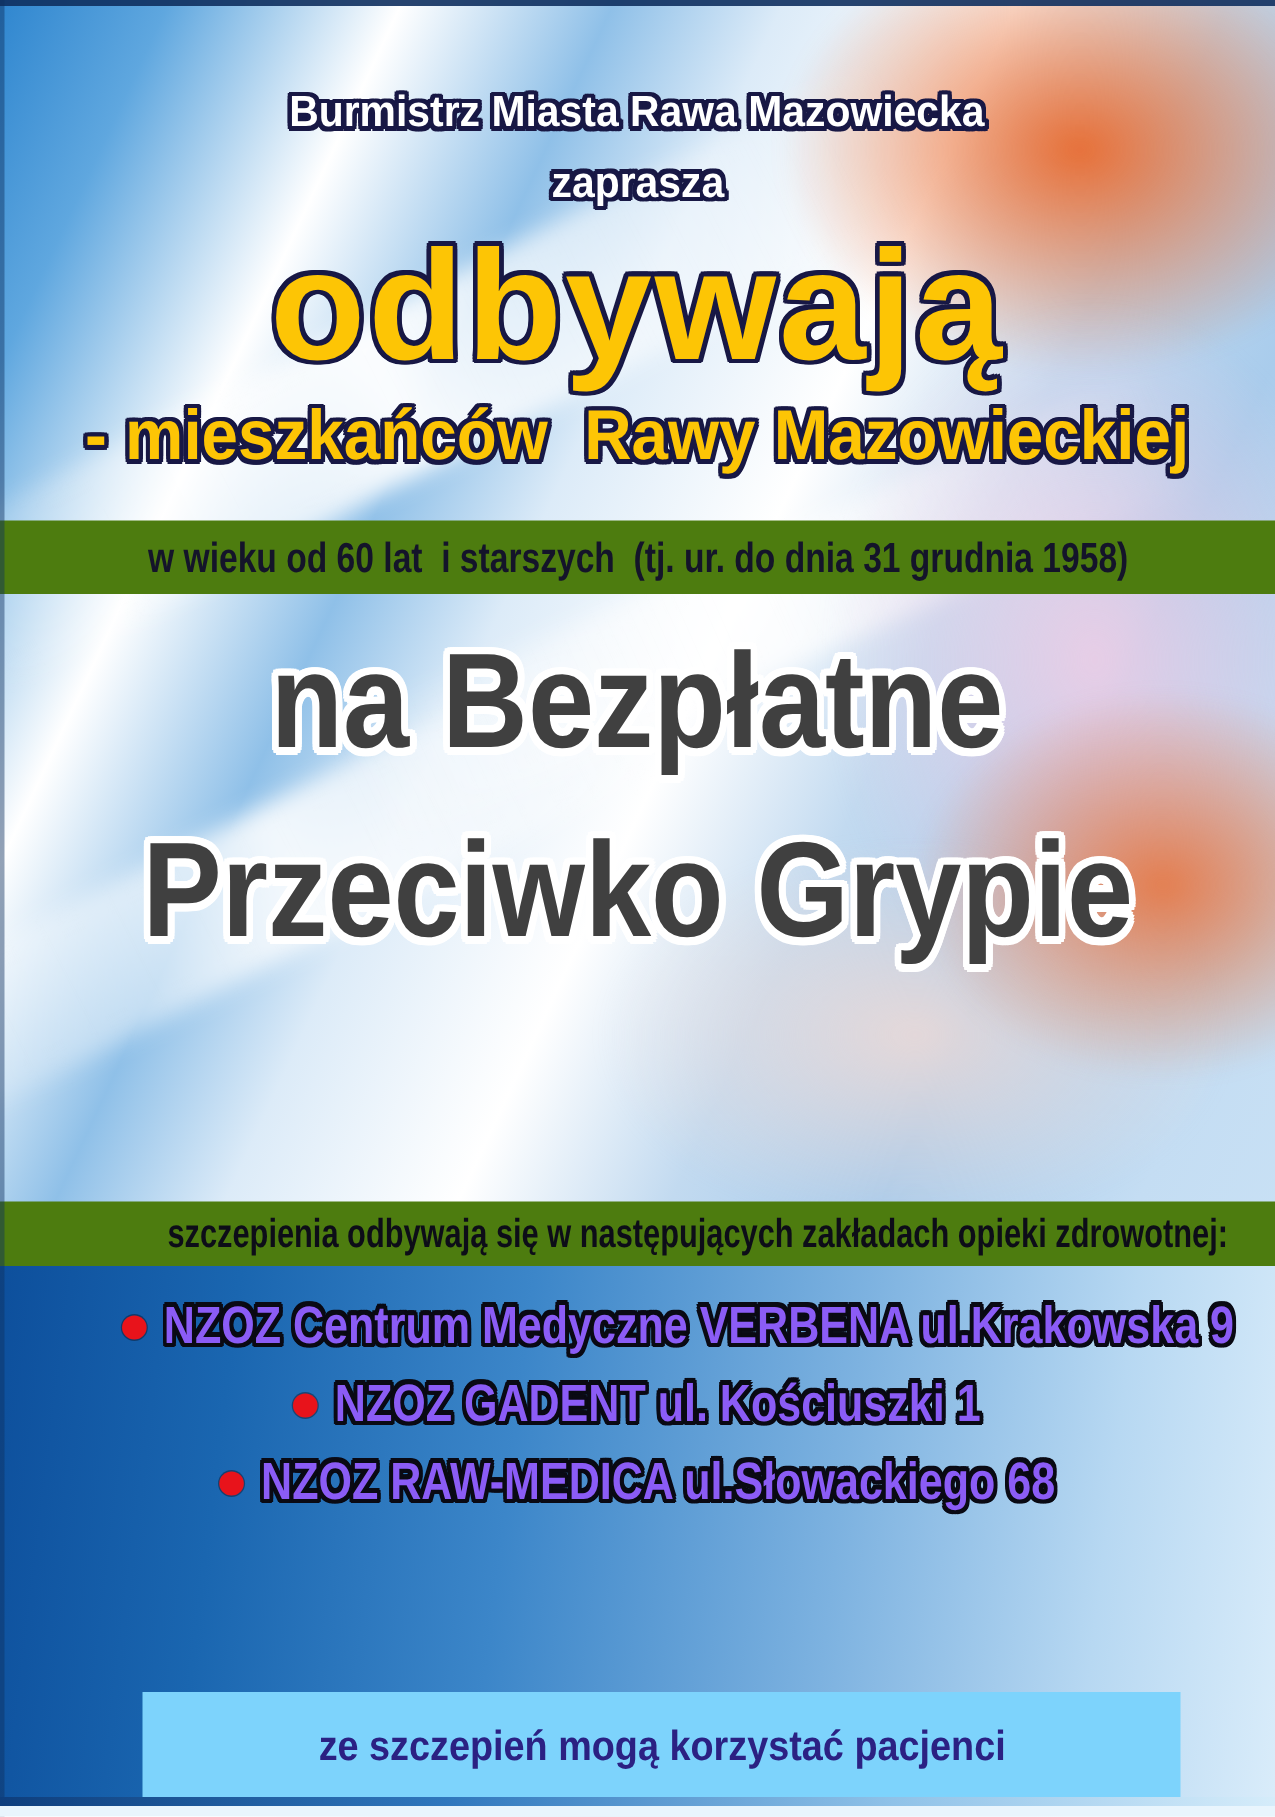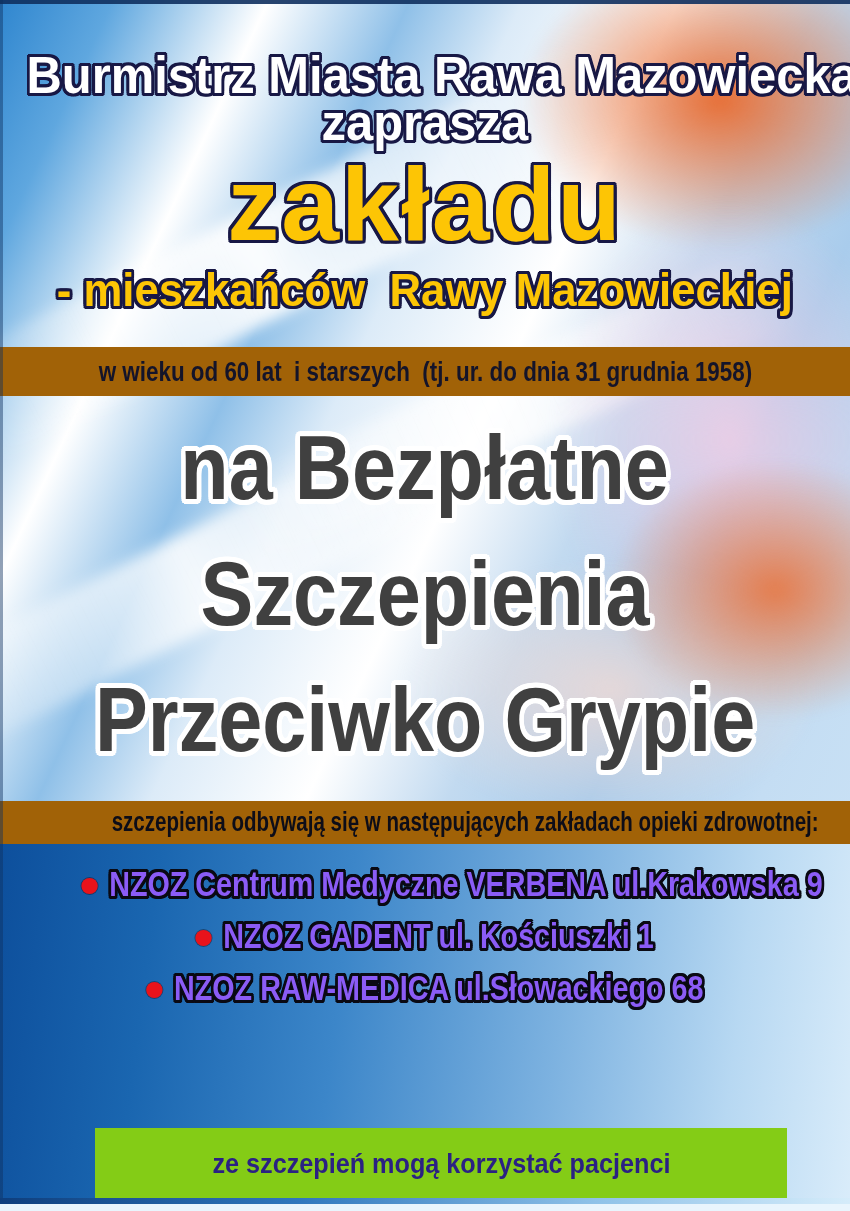--- a/index.html
+++ b/index.html
@@ -57,41 +57,41 @@
     -3px -2px 0 #0a0a14,3px -2px 0 #0a0a14,-3px 2px 0 #0a0a14,3px 2px 0 #0a0a14,
     -2px -3px 0 #0a0a14,2px -3px 0 #0a0a14,-2px 3px 0 #0a0a14,2px 3px 0 #0a0a14;}
   .stroke-white{
     text-shadow:-5px 0 0 #fff,5px 0 0 #fff,0 -5px 0 #fff,0 5px 0 #fff,
     -4px -3px 0 #fff,4px -3px 0 #fff,-4px 3px 0 #fff,4px 3px 0 #fff,
     -3px -4px 0 #fff,3px -4px 0 #fff,-3px 4px 0 #fff,3px 4px 0 #fff,
     -5px -2px 0 #fff,5px -2px 0 #fff,-5px 2px 0 #fff,5px 2px 0 #fff,
     -2px -5px 0 #fff,2px -5px 0 #fff,-2px 5px 0 #fff,2px 5px 0 #fff,
     -4px -4px 0 #fff,4px -4px 0 #fff,-4px 4px 0 #fff,4px 4px 0 #fff;}
   
-  .header{top:52px;color:#ffffff;font-size:52px;line-height:47px;}
+  .header{top:52px;color:#ffffff;font-size:29px;line-height:47px;}
   .header .cx{transform:scaleX(.94);}
   .seniors{top:150px;color:#fdc505;font-size:104px;line-height:108px;letter-spacing:2px;}
   .audience{top:264px;color:#fdc505;font-size:47px;line-height:52px;}
   .audience .cx{transform:scaleX(.93);}
-  .band{position:absolute;left:0;width:100%;background:#a16207;z-index:3;text-align:center;}
+  .band{position:absolute;left:0;width:100%;background:#4d7c0f;z-index:3;text-align:center;}
   .band1{top:347px;height:49px;line-height:49px;color:#14142a;font-size:28px;}
   .band1 .cx{transform:scaleX(.8);}
   .band2{top:801px;height:43px;line-height:43px;color:#0d0d18;font-size:27px;}
   .band2 .cx{transform:scaleX(.76);}
   .redblock{top:405px;color:#404040;font-size:90px;line-height:126px;}
   .redblock .cx{transform:scaleX(.88);}
   .locations{top:858px;list-style:none;margin:0;padding:0;color:#8b5cf6;font-size:35px;}
   .locations li{line-height:52px;white-space:nowrap;}
   .locations .cx{transform:scaleX(.82);}
   .bullet{display:inline-block;width:20px;height:16px;border-radius:50%;
     background:#e8131b;margin-right:14px;transform:translateY(-2px);
     box-shadow:0 0 0 1px rgba(10,10,20,.4);}
   .footer-box{
     position:absolute;left:95px;top:1128px;width:692px;height:70px;z-index:4;
-    background:#84cc16;display:flex;flex-direction:column;justify-content:center;
+    background:#7dd3fc;display:flex;flex-direction:column;justify-content:center;
     text-align:center;color:#2b2183;font-size:28px;line-height:33px;font-weight:700;
   }
   .footer-box .cx{transform:scaleX(.9);}
 </style>
 </head>
 <body>
 
 <div class="poster">
 
   <div class="bg-base"></div>
@@ -107,33 +107,32 @@
   <div class="frame-left"></div>
   <div class="edge-line"></div>
   <div class="edge-light"></div>
 
   <div class="ctr header stroke-navy">
     <div><span class="cx">Burmistrz Miasta Rawa Mazowiecka</span></div>
     <div><span class="cx">zaprasza</span></div>
   </div>
 
   <div class="ctr seniors stroke-navy">
-    <span class="cx">zakładu</span>
+    <span class="cx">odbywają</span>
   </div>
   <div class="ctr audience stroke-navy">
     <span class="cx">- mieszkańców  Rawy Mazowieckiej</span>
   </div>
 
   <div class="band band1">
     <span class="cx">w wieku od 60 lat  i starszych  (tj. ur. do dnia 31 grudnia 1958)</span>
   </div>
 
   <div class="ctr redblock stroke-white">
     <div><span class="cx">na Bezpłatne</span></div>
-    <div><span class="cx">Szczepienia</span></div>
     <div><span class="cx">Przeciwko Grypie</span></div>
   </div>
 
   <div class="band band2">
     <span class="cx">szczepienia odbywają się w następujących zakładach opieki zdrowotnej:</span>
   </div>
 
   <ul class="ctr locations stroke-black">
     <li><span class="cx"><span class="bullet"></span><span>NZOZ Centrum Medyczne VERBENA ul.Krakowska 9</span></span></li>
     <li><span class="cx"><span class="bullet"></span><span>NZOZ GADENT ul. Kościuszki 1</span></span></li>

